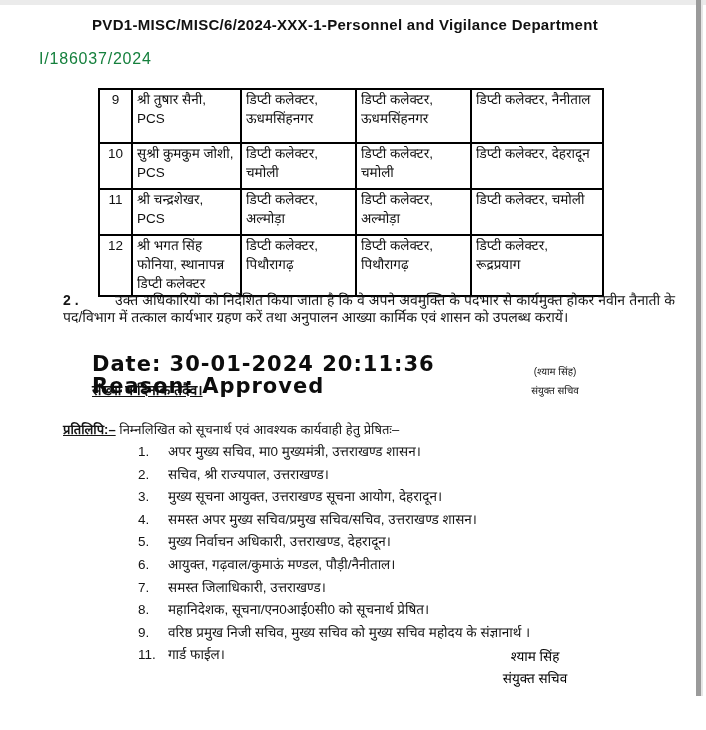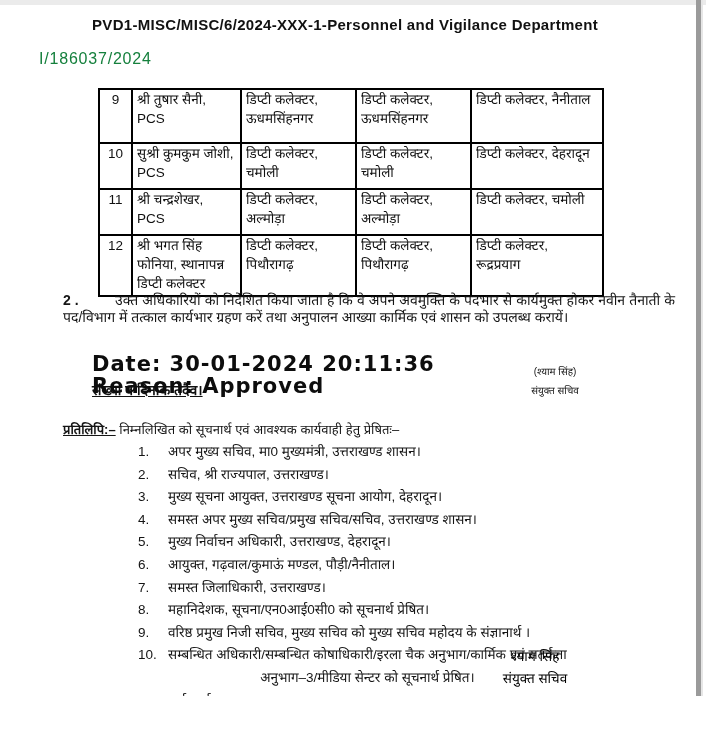--- a/index.html
+++ b/index.html
@@ -239,25 +239,20 @@
     </div>
     <div class="copy-item">
       <span class="num">8.</span>
       <span class="txt">महानिदेशक, सूचना/एन0आई0सी0 को सूचनार्थ प्रेषित।</span>
     </div>
     <div class="copy-item">
       <span class="num">9.</span>
       <span class="txt">वरिष्ठ प्रमुख निजी सचिव, मुख्य सचिव को मुख्य सचिव महोदय के संज्ञानार्थ ।</span>
     </div>
     <div class="copy-item">
-      <span class="num">10.</span>
-      <span class="txt">सम्बन्धित अधिकारी/सम्बन्धित कोषाधिकारी/इरला चैक अनुभाग/कार्मिक एवं सतर्कता
-अनुभाग–3/मीडिया     सेन्टर को सूचनार्थ प्रेषित।</span>
-    </div>
-    <div class="copy-item">
       <span class="num">11.</span>
       <span class="txt">गार्ड फाईल।</span>
     </div>
   </div>
 
   <div class="sig-bottom">
     <div>श्याम सिंह</div>
     <div>संयुक्त सचिव</div>
   </div>
 </div>

